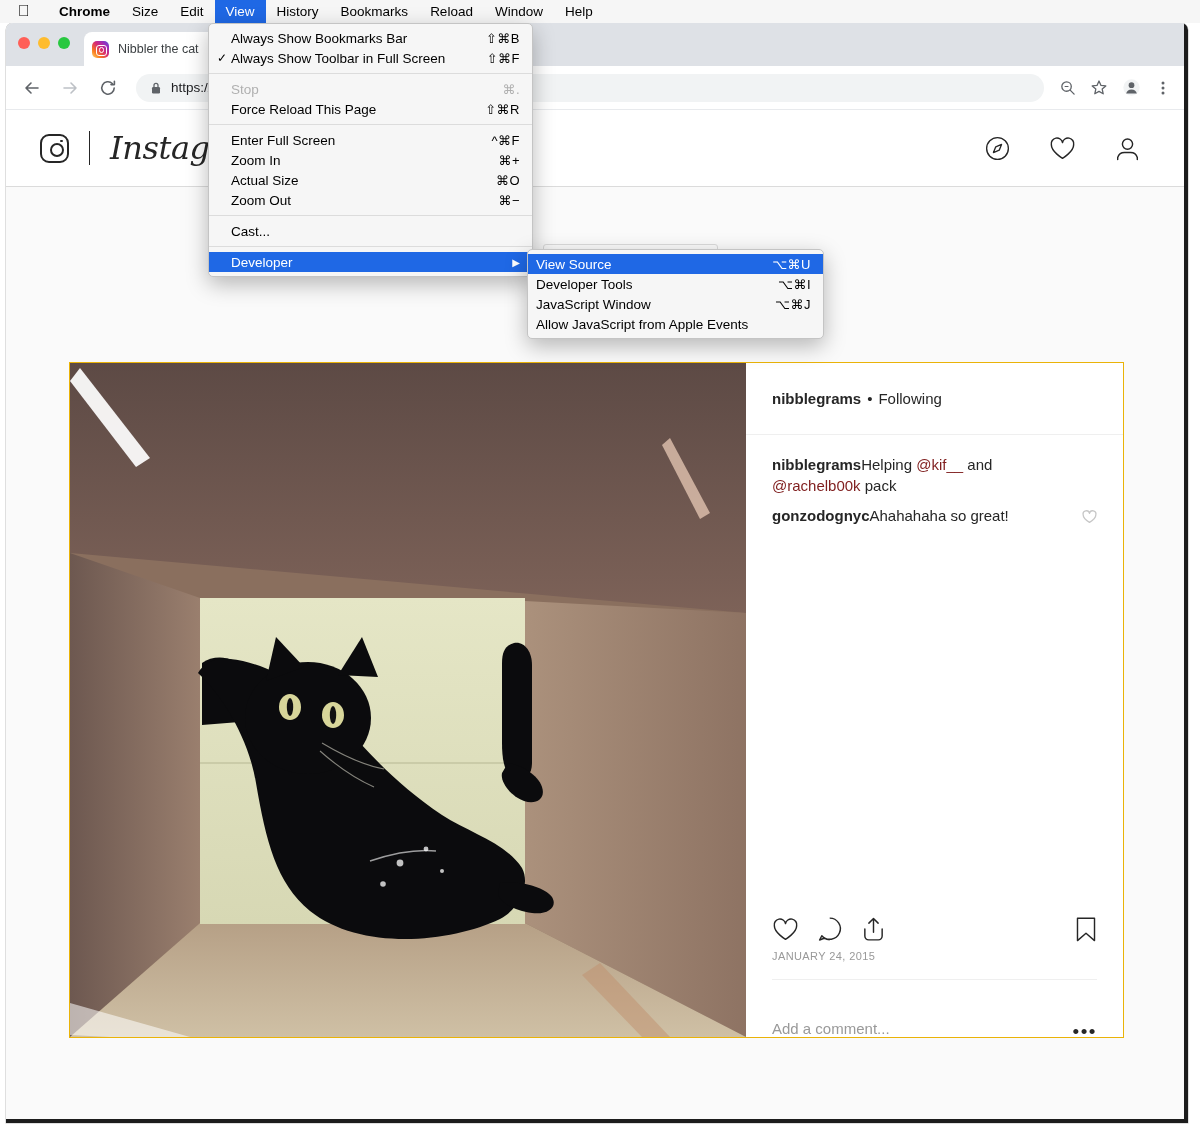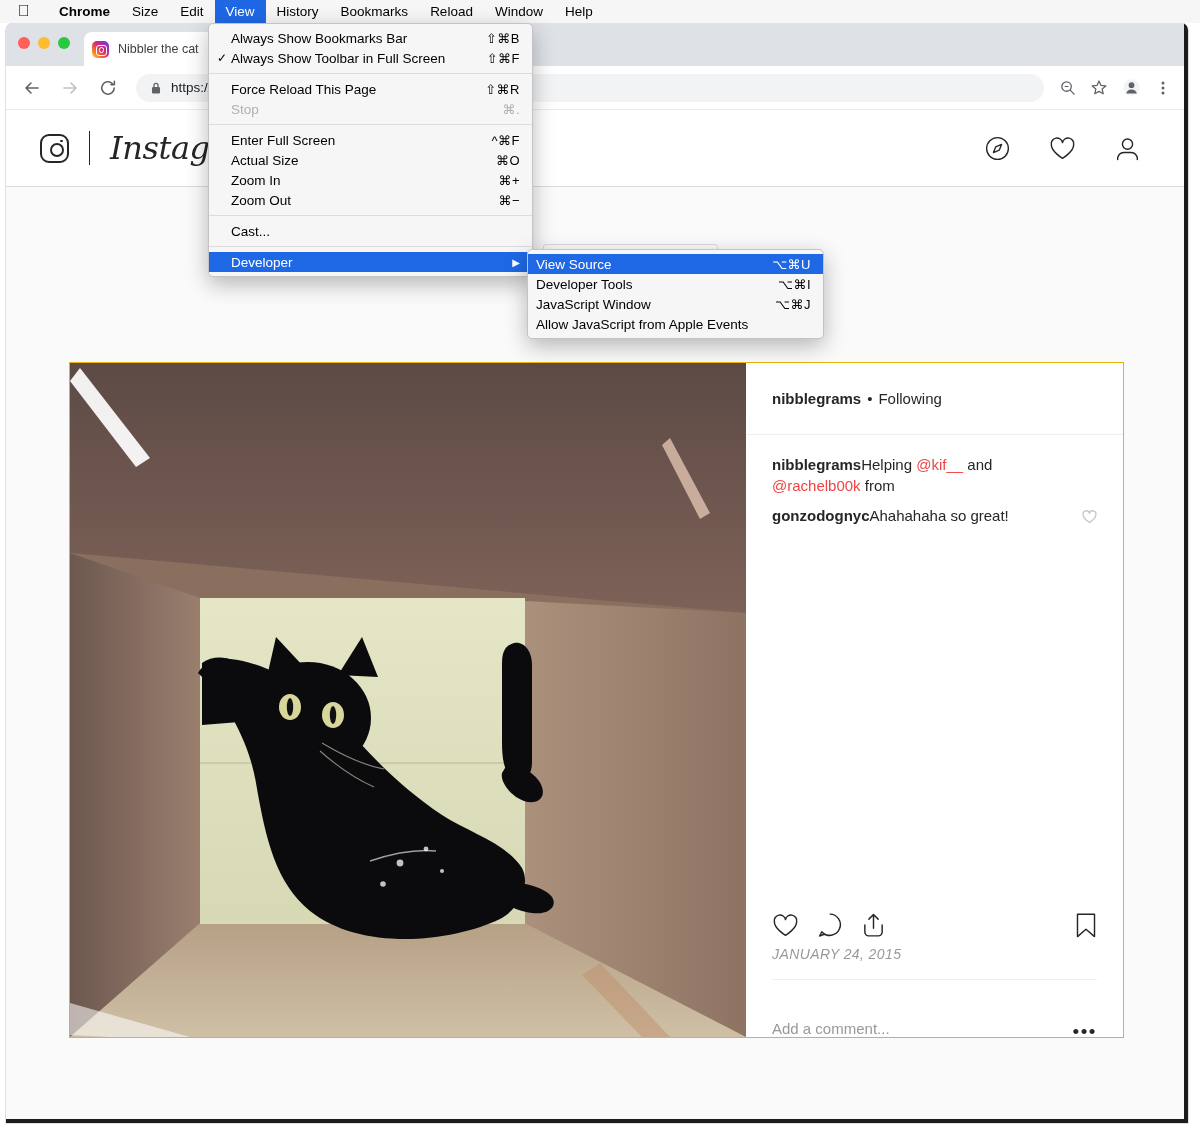--- a/index.html
+++ b/index.html
@@ -300,21 +300,21 @@
   .post-user .follow { color: #262626; }
 
   .post-comments {
     padding: 20px 26px 0 26px;
     font-size: 15px;
     line-height: 1.38;
     color: #262626;
   }
   .comment { margin-bottom: 10px; position: relative; padding-right: 34px; }
   .comment b { font-weight: bold; }
-  .mention { color: #ef4444; }
+  .mention { color: #7f1d1d; }
   .comment-heart {
     position: absolute;
     right: 0; top: 3px;
     color: #c7c7c7;
   }
 
   .post-actions {
     position: absolute;
     left: 0; right: 0; bottom: 0;
     padding: 0 26px;
@@ -328,26 +328,25 @@
   }
   .action-row .spacer { flex: 1; }
   .act-icon { color: #262626; display: flex; }
   .likes {
     font-size: 15px;
     font-weight: bold;
     color: #262626;
     padding-bottom: 12px;
   }
   .post-date {
-    font-size: 14px;
+    font-size: 11px;
     letter-spacing: 0.4px;
     color: #999;
     padding-bottom: 17px;
     border-bottom: 1px solid #efefef;
-    font-style: italic;
   }
   .add-comment {
     height: 57px;
     display: flex;
     align-items: flex-end;
     font-size: 15px;
     color: #999;
   }
   .add-comment .dots {
     margin-left: auto;
@@ -609,21 +608,21 @@
 
       <div class="post-side">
         <div class="post-user">
           <b>nibblegrams</b>
           <span class="sep">•</span>
           <span class="follow">Following</span>
         </div>
 
         <div class="post-comments">
           <div class="comment">
-            <b>nibblegrams</b><span>Helping </span><span class="mention">@kif__</span><span> and </span><span class="mention">@rachelb00k</span><span> from</span>
+            <b>nibblegrams</b><span>Helping </span><span class="mention">@kif__</span><span> and </span><span class="mention">@rachelb00k</span><span> pack</span>
           </div>
           <div class="comment">
             <b>gonzodognyc</b><span>Ahahahaha so great!</span>
             <span class="comment-heart">
               <svg width="15" height="14" viewBox="0 0 16 15" fill="none" stroke="currentColor" stroke-width="1.4">
                 <path d="M8 13.2S1.2 9.1 1.2 5A3.4 3.4 0 0 1 8 3.6 3.4 3.4 0 0 1 14.8 5c0 4.1-6.8 8.2-6.8 8.2z" stroke-linejoin="round"></path>
               </svg>
             </span>
           </div>
         </div>
@@ -673,45 +672,45 @@
     <span class="check"></span>
     <span class="label">Always Show Bookmarks Bar</span>
     <span class="shortcut">⇧⌘B</span>
   </div>
   <div class="mi">
     <span class="check">✓</span>
     <span class="label">Always Show Toolbar in Full Screen</span>
     <span class="shortcut">⇧⌘F</span>
   </div>
   <div class="msep"></div>
+  <div class="mi disabled">
+    <span class="check"></span>
+    <span class="label">Stop</span>
+    <span class="shortcut">⌘.</span>
+  </div>
   <div class="mi">
     <span class="check"></span>
     <span class="label">Force Reload This Page</span>
     <span class="shortcut">⇧⌘R</span>
   </div>
-  <div class="mi disabled">
-    <span class="check"></span>
-    <span class="label">Stop</span>
-    <span class="shortcut">⌘.</span>
-  </div>
   <div class="msep"></div>
   <div class="mi">
     <span class="check"></span>
     <span class="label">Enter Full Screen</span>
     <span class="shortcut">^⌘F</span>
   </div>
   <div class="mi">
     <span class="check"></span>
+    <span class="label">Zoom In</span>
+    <span class="shortcut">⌘+</span>
+  </div>
+  <div class="mi">
+    <span class="check"></span>
     <span class="label">Actual Size</span>
     <span class="shortcut">⌘O</span>
-  </div>
-  <div class="mi">
-    <span class="check"></span>
-    <span class="label">Zoom In</span>
-    <span class="shortcut">⌘+</span>
   </div>
   <div class="mi">
     <span class="check"></span>
     <span class="label">Zoom Out</span>
     <span class="shortcut">⌘−</span>
   </div>
   <div class="msep"></div>
   <div class="mi">
     <span class="check"></span>
     <span class="label">Cast...</span>

